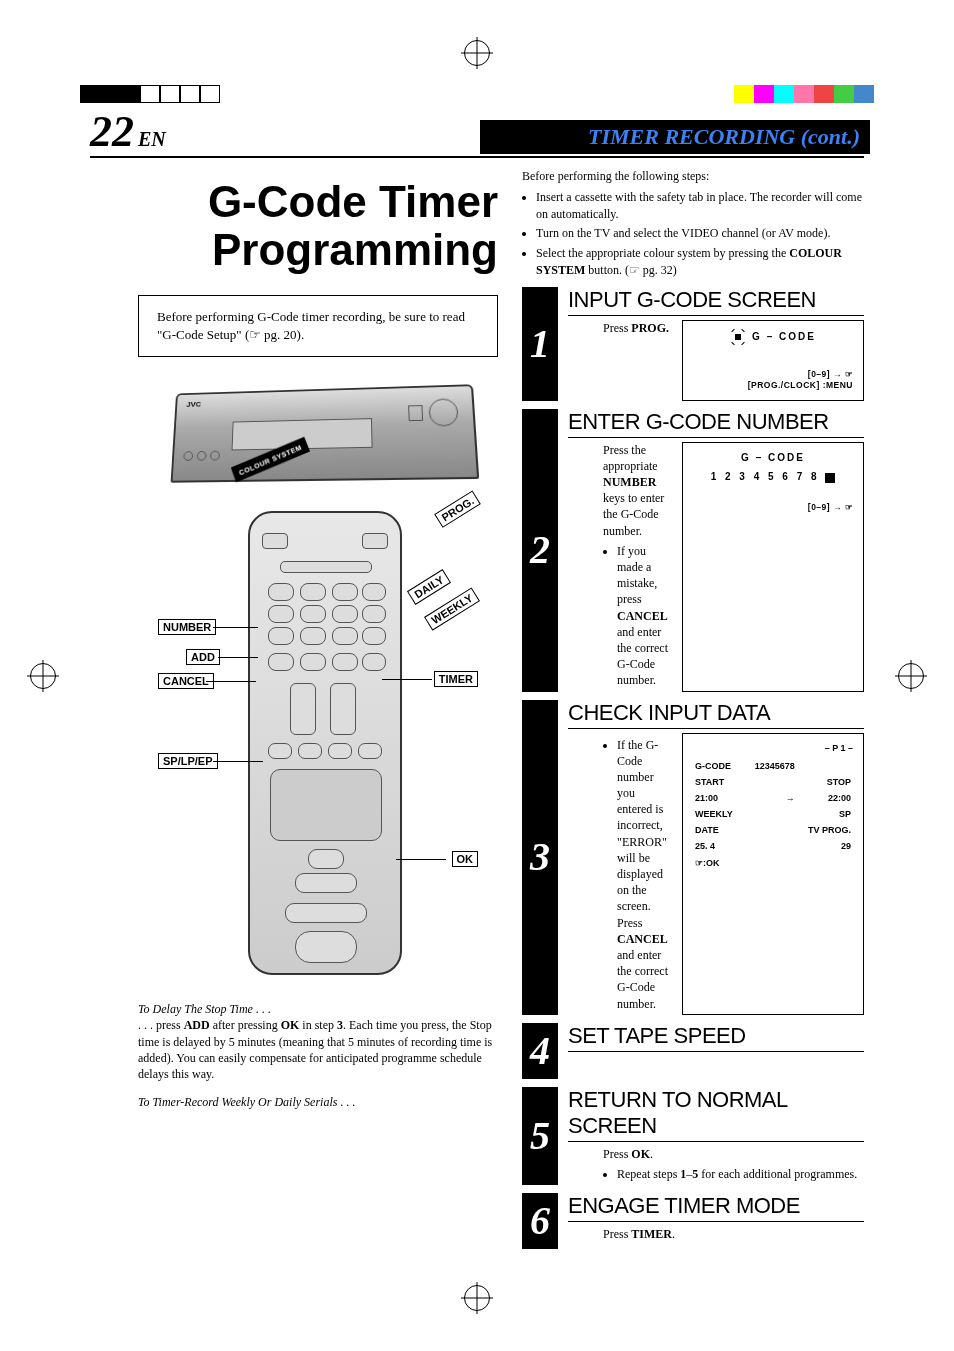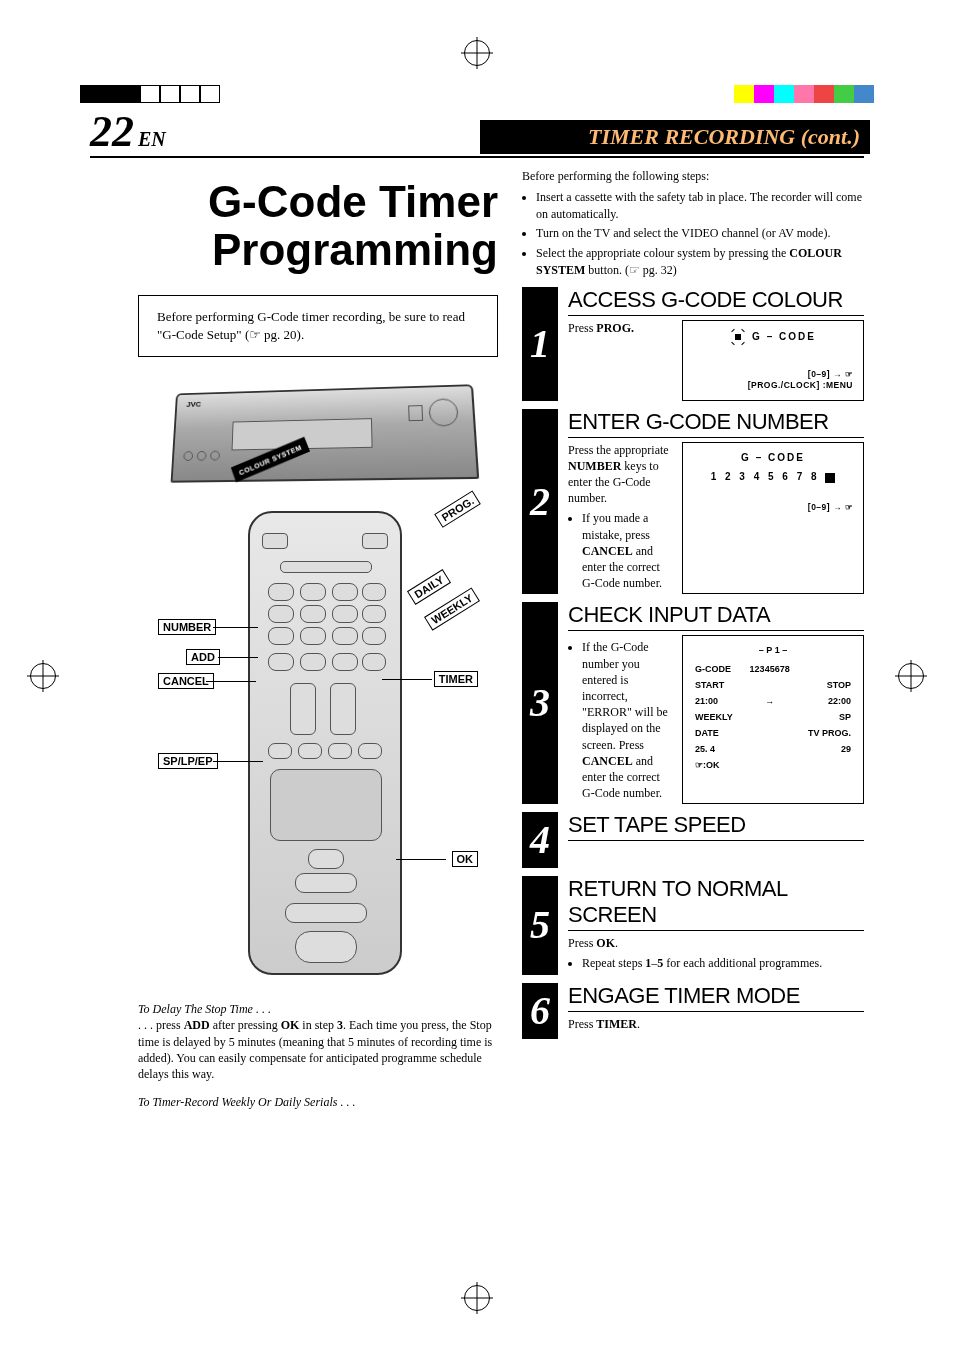--- a/index.html
+++ b/index.html
@@ -67,21 +67,21 @@
     align-items: baseline;
   }
   .page-lang {
     font-style: italic;
     font-weight: bold;
     font-size: 20px;
     margin-left: 4px;
   }
   .section-title-bar {
     background: #000;
-    color: #fdba74;
+    color: #3b82f6;
     font-style: italic;
     font-weight: bold;
     font-size: 22px;
     padding: 4px 10px;
     flex: 0 0 auto;
     width: 370px;
     text-align: right;
     transform: translateX(6px);
   }
   .columns {
@@ -221,20 +221,21 @@
     border-bottom: 1px solid #000;
     padding-bottom: 2px;
     margin-bottom: 4px;
     letter-spacing: -0.5px;
   }
   .step-content {
     font-size: 12px;
     line-height: 1.35;
     display: flex;
     gap: 10px;
+    margin-left: 35px;
   }
   .step-text { flex: 1; }
   .step-text strong { font-weight: bold;}
   .step-text ul { margin: 4px 0 0 0; padding-left: 14px; list-style: disc;}
   .step-text li { margin-bottom: 3px;}
   .osd {
     border: 1px solid #000;
     width: 160px;
     padding: 8px 10px;
     font-family: Helvetica, Arial, sans-serif;
@@ -246,21 +247,21 @@
     display: flex;
     align-items: center;
     gap: 6px;
     justify-content: center;
     margin-bottom: 6px;
   }
   .osd .big { font-size: 10px; letter-spacing: 2px;}
   .osd .hint { font-size: 8.5px; letter-spacing: 0.5px; text-align: right;}
   .osd table { width: 100%; font-size: 9px; }
   .osd td { padding: 1px 0;}
-  .osd .center{text-align:center;}
+  .osd .center{text-align:right;}
   .osd .right{text-align:right;}
   .gcode-icon {
     display: inline-block;
     width: 16px; height: 16px;
     position: relative;
   }
   .gcode-icon .sq {
     position: absolute;
     width: 6px; height: 6px;
     background: #000;
@@ -416,21 +417,21 @@
             <li>Insert a cassette with the safety tab in place. The recorder will come on automatically.</li>
             <li>Turn on the TV and select the VIDEO channel (or AV mode).</li>
             <li>Select the appropriate colour system by pressing the <strong>COLOUR SYSTEM</strong> button. (☞ pg. 32)</li>
           </ul>
       </div>
 
       <div id="steps-container">
           <div class="step">
             <div class="step-num-box">1</div>
             <div class="step-body">
-              <div class="step-title">ACCESS G-CODE COLOUR</div>
+              <div class="step-title">INPUT G-CODE SCREEN</div>
               <div class="step-content">
                 <div class="step-text">
                   <div>Press <strong>PROG.</strong></div>
                 </div>
                 <div class="osd">
                   <div class="title-row">
                     <span class="gcode-icon">
                       <span class="sq"></span>
                       <span class="tick" style="top:1px;left:1px;transform:rotate(-45deg)"></span>
                       <span class="tick" style="top:1px;right:1px;transform:rotate(45deg)"></span>

